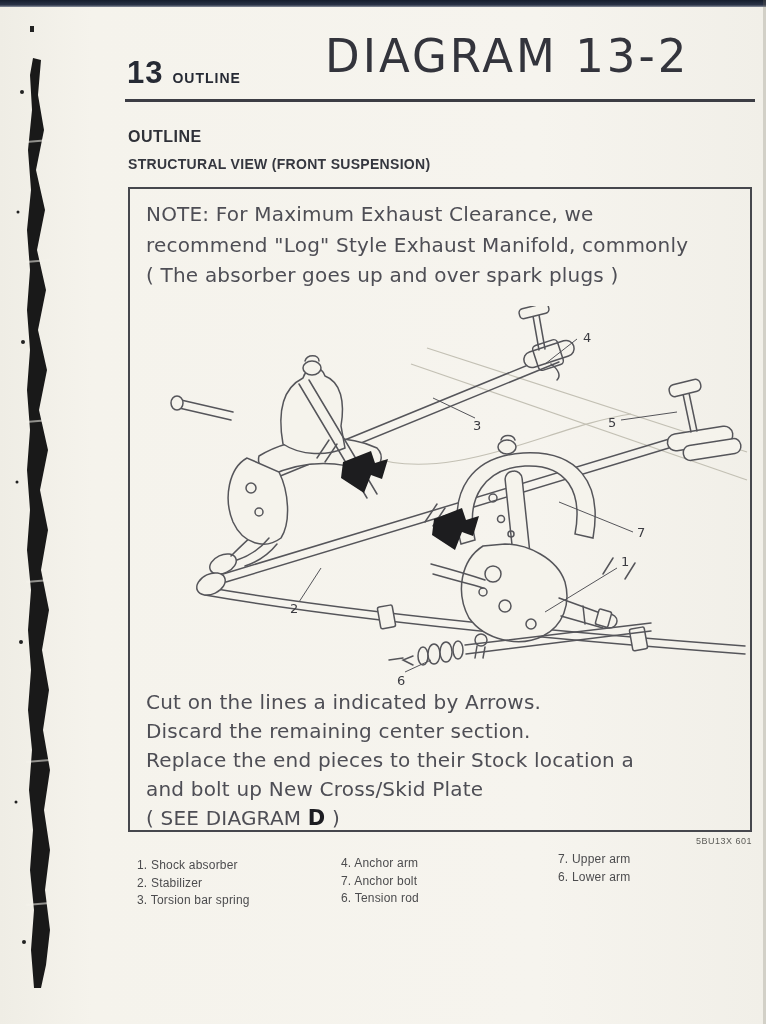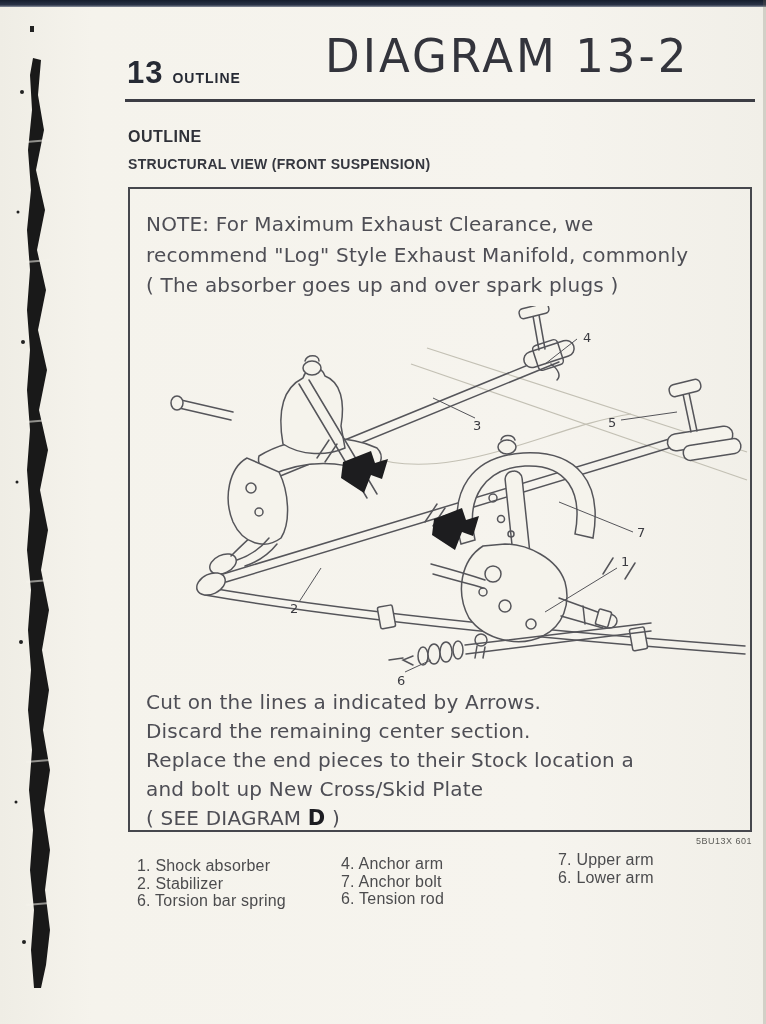--- a/index.html
+++ b/index.html
@@ -21,31 +21,31 @@
   .header-rule { position:absolute; left:125px; top:99px; width:630px; height:3px; background:#3c3d44; }
 
   .outline-heading { position:absolute; left:128px; top:128px; font-size:16px; font-weight:bold;
     color:#2f3138; letter-spacing:.5px; }
   .outline-subheading { position:absolute; left:128px; top:156px; font-size:14px; font-weight:bold;
     color:#35373f; letter-spacing:.3px; }
 
   .main-box { position:absolute; left:128px; top:187px; width:624px; height:645px;
     border:2px solid #46474d; }
   .hand { font-family:"DejaVu Sans", sans-serif; color:#4e4e55; }
-  .note-block { position:absolute; left:16px; top:20px; width:560px; font-size:20px; line-height:30.5px;
+  .note-block { position:absolute; left:16px; top:10px; width:560px; font-size:20px; line-height:30.5px;
     letter-spacing:.2px; }
   .instr-block { position:absolute; left:16px; top:499px; width:580px; font-size:20px; line-height:29px;
     letter-spacing:.2px; }
   .see-ref { font-weight:bold; color:#1d1d22; font-size:21px; }
 
   .diagram-wrap { position:absolute; left:1px; top:117px; width:618px; height:388px; }
   .fig-code { position:absolute; left:540px; top:836px; width:212px; text-align:right;
     font-size:9px; color:#5c5c58; letter-spacing:.5px; }
 
-  .legend-col { position:absolute; font-size:16px; color:#4c4c4e; line-height:17.5px; letter-spacing:.2px; }
+  .legend-col { position:absolute; font-size:12px; color:#4c4c4e; line-height:17.5px; letter-spacing:.2px; }
   .legend-col-1 { left:137px; top:857px; }
   .legend-col-2 { left:341px; top:855px; }
   .legend-col-3 { left:558px; top:851px; }
 
   svg .lw { stroke:#55555a; stroke-width:1.5; fill:none; stroke-linecap:round; }
   svg .lwf { stroke:#55555a; stroke-width:1.5; fill:#f5f3ec; stroke-linecap:round; }
   svg .faint { stroke:#c3c0b4; stroke-width:1.2; fill:none; }
   svg .callout { font-family:"DejaVu Sans", sans-serif; font-size:13px; fill:#3c3c42; }
   svg .leader { stroke:#55555a; stroke-width:1; fill:none; }
   svg .arrowfill { fill:#1d1d1f; stroke:none; }
@@ -233,21 +233,21 @@
       <div>and bolt up New Cross/Skid Plate</div>
       <div><span>( SEE DIAGRAM </span><span class="see-ref">D</span><span> )</span></div>
     </div>
   </div>
 
   <div class="fig-code">5BU13X 601</div>
 
   <div class="legend-col legend-col-1">
     <div>1. Shock absorber</div>
     <div>2. Stabilizer</div>
-    <div>6. Torsion bar spring</div>
+    <div>3. Torsion bar spring</div>
   </div>
   <div class="legend-col legend-col-2">
     <div>4. Anchor arm</div>
     <div>7. Anchor bolt</div>
     <div>6. Tension rod</div>
   </div>
   <div class="legend-col legend-col-3">
     <div>7. Upper arm</div>
     <div>6. Lower arm</div>
   </div>

